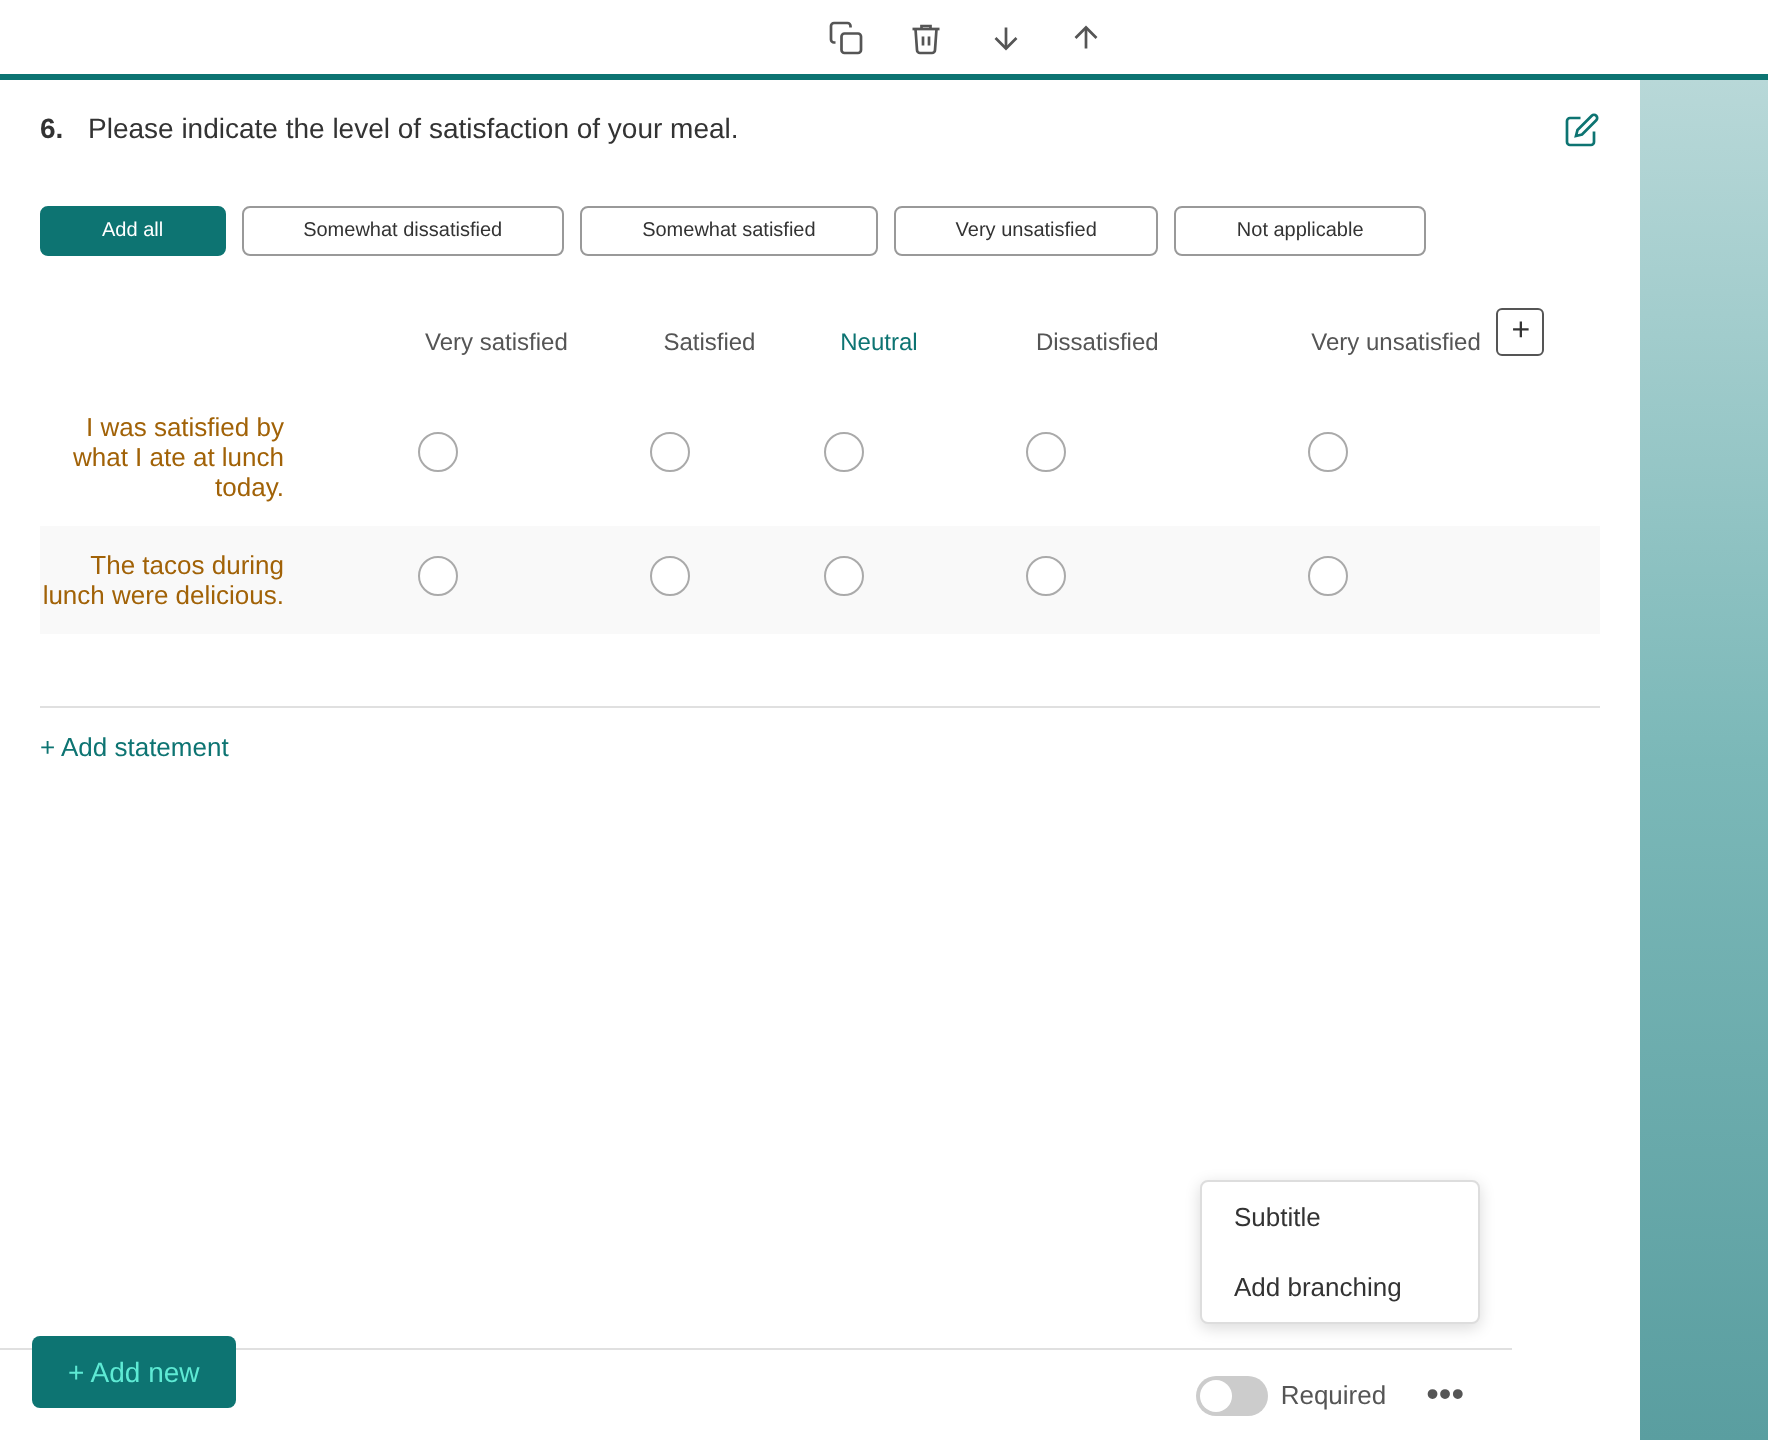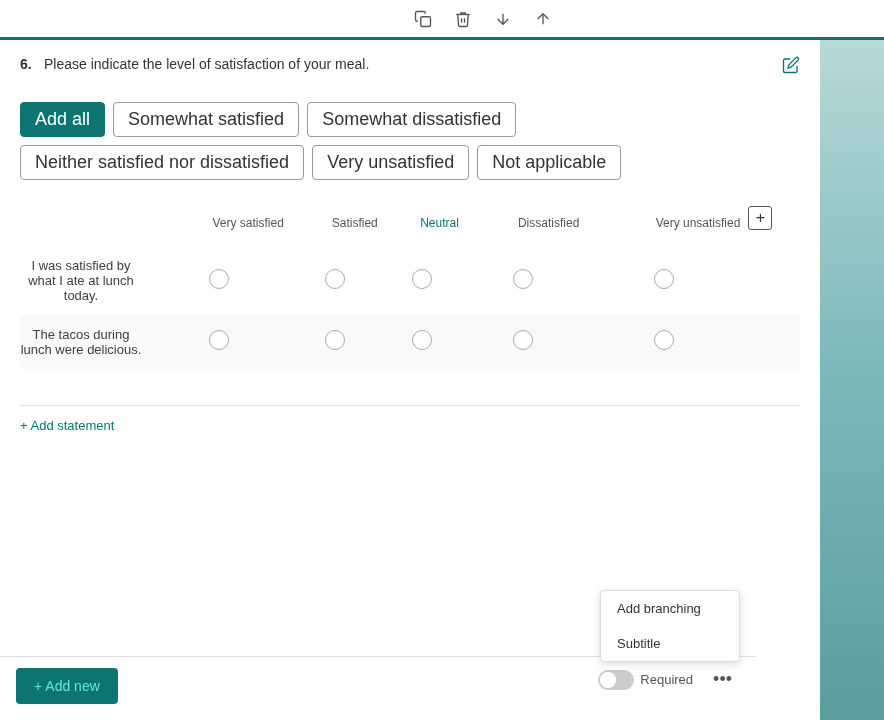--- a/index.html
+++ b/index.html
@@ -124,22 +124,22 @@
       display: flex;
       flex-wrap: wrap;
       gap: 8px;
       margin-bottom: 20px;
     }
 
     .option-btn {
       border: 1.5px solid #999;
       background: white;
       border-radius: 4px;
-      padding: 6px 14px;
-      font-size: 18px;
+      padding: 6px 30px;
+      font-size: 10px;
       cursor: pointer;
       color: #333;
     }
 
     .option-btn.active {
       background: #0d7472;
       color: white;
       border-color: #0d7472;
     }
 
@@ -163,23 +163,23 @@
       width: 130px;
     }
 
     .matrix-table td {
       text-align: center;
       padding: 12px 4px;
       vertical-align: middle;
     }
 
     .matrix-table td.row-label {
-      text-align: center;
+      text-align: right;
       font-size: 13px;
-      color: #404040;
+      color: #a16207;
       padding: 12px 8px 12px 0;
       vertical-align: middle;
     }
 
     .matrix-table tr:nth-child(even) td {
       background: #f9f9f9;
     }
     .matrix-table tr:nth-child(even) td.row-label {
       background: #f9f9f9;
     }
@@ -221,21 +221,21 @@
 
     .bottom-bar {
       display: flex;
       align-items: center;
       justify-content: flex-end;
       padding: 8px 16px;
       border-top: 1px solid #e0e0e0;
       gap: 12px;
       background: white;
       position: absolute;
-      bottom: 18px;
+      bottom: 0;
       left: 0;
       right: 64px;
     }
 
     .required-toggle {
       display: flex;
       align-items: center;
       gap: 6px;
       font-size: 13px;
       color: #555;
@@ -371,23 +371,22 @@
       <span class="edit-icon">
         <svg width="18" height="18" viewBox="0 0 24 24" fill="none" stroke="#0d7472" stroke-width="1.8">
           <path d="M11 4H4a2 2 0 00-2 2v14a2 2 0 002 2h14a2 2 0 002-2v-7"></path>
           <path d="M18.5 2.5a2.121 2.121 0 013 3L12 15l-4 1 1-4 9.5-9.5z"></path>
         </svg>
       </span>
     </div>
 
     <div class="options-row">
       <button class="option-btn active">Add all</button>
+      <button class="option-btn">Somewhat dissatisfied</button>
       <button class="option-btn">Somewhat satisfied</button>
-      <button class="option-btn">Somewhat dissatisfied</button>
-      <button class="option-btn">Neither satisfied nor dissatisfied</button>
       <button class="option-btn">Very unsatisfied</button>
       <button class="option-btn">Not applicable</button>
     </div>
 
     <table class="matrix-table">
       <thead>
         <tr>
           <th class="row-header"></th>
           <th>Very satisfied</th>
           <th>Satisfied</th>
@@ -428,24 +427,24 @@
     <div class="bottom-bar">
       <div class="required-toggle">
         <div class="toggle-switch"></div>
         <span>Required</span>
       </div>
       <div class="more-icon">•••</div>
     </div>
 
     <div class="dropdown-menu">
       <div class="dropdown-item">
-        <span>Add branching</span>
+        <span>Subtitle</span>
       </div>
       <div class="dropdown-item">
-        <span>Subtitle</span>
+        <span>Add branching</span>
       </div>
     </div>
 
   </div>
 
   <div class="right-panel"></div>
 </div>
 
 <button class="add-new-btn">
   <span>+ Add new</span>

